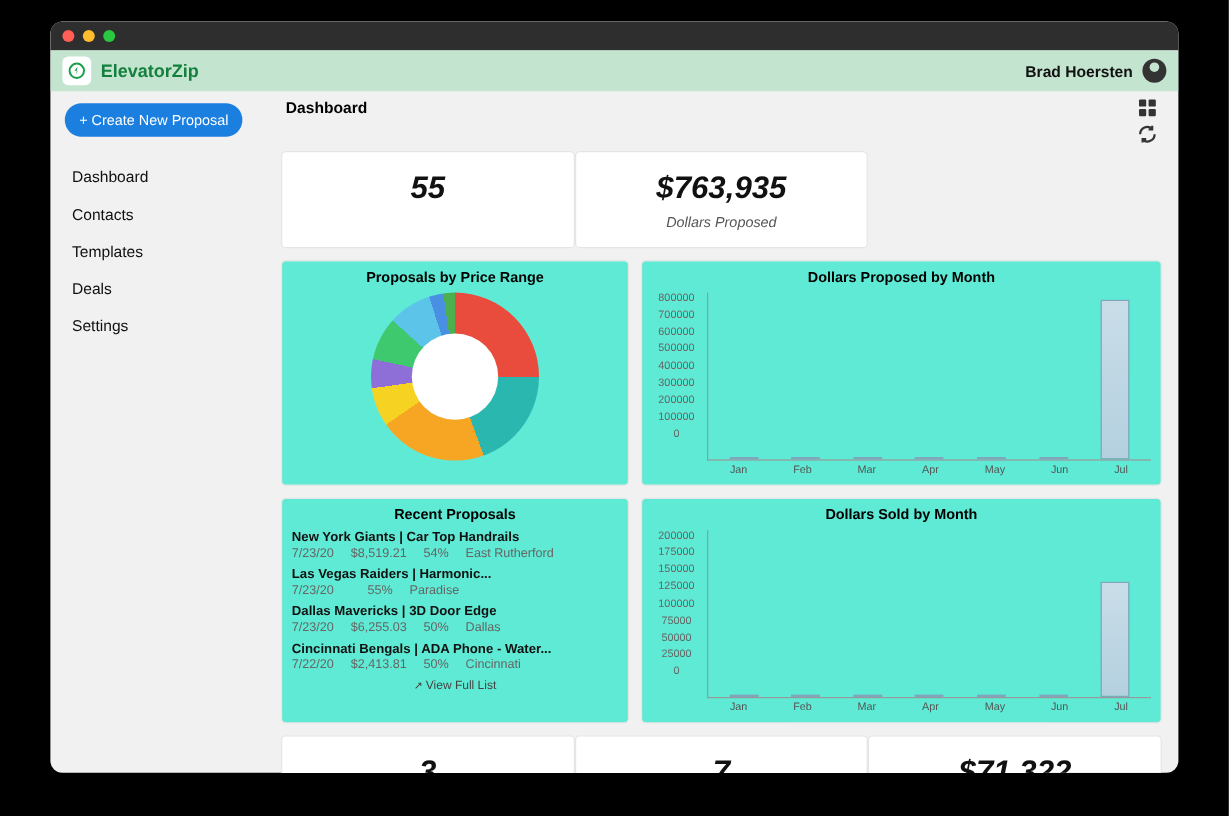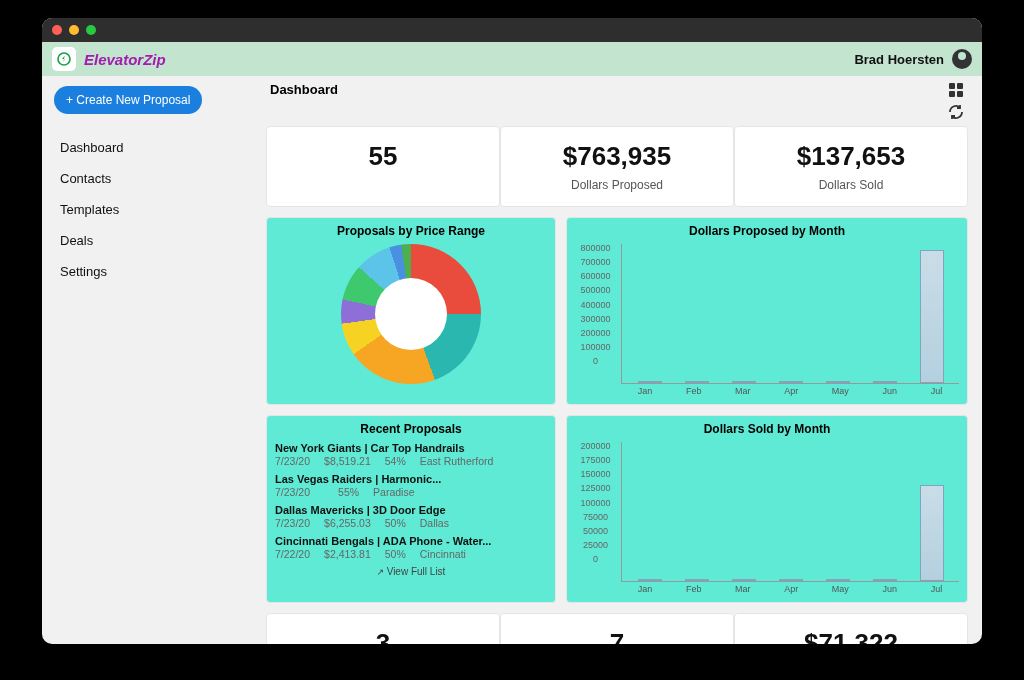--- a/index.html
+++ b/index.html
@@ -2,39 +2,39 @@
 <html><head>
 <meta charset="utf-8">
 <style>
   * { box-sizing: border-box; margin: 0; padding: 0; font-family: -apple-system, BlinkMacSystemFont, "Segoe UI", Arial, sans-serif; }
   body { background: #000; width: 1024px; height: 680px; overflow: hidden; }
   .frame { position: absolute; left: 42px; top: 18px; width: 940px; height: 626px; background: #f1f1f1; border-radius: 10px; overflow: hidden; box-shadow: 0 8px 30px rgba(0,0,0,.4); }
   .titlebar { height: 24px; background: #2e2e2e; display: flex; align-items: center; padding: 0 10px; gap: 7px; }
   .tdot { width: 10px; height: 10px; border-radius: 50%; }
   .td-r { background: #ff5f57; } .td-y { background: #febc2e; } .td-g { background: #28c840; }
   .topbar { height: 34px; background: #c3e4cf; display: flex; align-items: center; padding: 0 10px; justify-content: space-between; }
-  .brand { display:flex; align-items:center; gap:8px; font-weight:800; font-size:15px; color:#a21caf;font-style:italic; }
+  .brand { display:flex; align-items:center; gap:8px; font-weight:800; font-size:15px; color:#15803d; }
   .brand-logo { width:24px; height:24px; background:#fff; border-radius:5px; display:flex; align-items:center; justify-content:center; }
   .usercluster { display:flex; align-items:center; gap:8px; font-size:13px; font-weight:600; color:#111; }
   .avatar { width:20px; height:20px; border-radius:50%; background:#333; display:inline-block; position:relative; }
   .avatar::after { content:""; position:absolute; width:8px; height:8px; background:#c3e4cf; border-radius:50%; top:3px; left:6px; }
   .body { display:flex; height: calc(100% - 58px); }
-  .sidebar { width:224px; padding:10px 12px; }
+  .sidebar { width:192px; padding:10px 12px; }
   .cta { background:#1b7fe0; color:#fff; font-size:12px; padding:7px 12px; border-radius:14px; border:none; cursor:pointer; font-weight:500; }
   .nav { margin-top:18px; }
   .nav a { display:block; font-size:13px; color:#111; text-decoration:none; padding:8px 6px; }
   .main { flex:1; padding:6px 14px 14px 0; overflow:auto; }
   .mainhead { display:flex; justify-content:space-between; align-items:flex-start; padding:0 4px 6px 4px; }
   .mh-left h2 { font-size:13px; font-weight:800; }
   .period { margin-top:3px; display:flex; align-items:center; gap:8px; }
   .period select { font-size:11px; background:#e8e8e8; border:1px solid #ccc; border-radius:3px; padding:2px 4px; }
   .period span { font-size:11px; color:#333; }
   .mh-icons { display:flex; flex-direction:column; gap:6px; align-items:center; color:#333; }
   .iconbox { width:16px; height:16px; cursor:pointer; }
-  .cards { display:grid; grid-template-columns: 1fr 1fr 1fr; margin-bottom:10px; }
+  .cards { display:grid; grid-template-columns: 1fr 1fr 1fr; margin-bottom:10px;font-style:italic; }
   .card { background:#fff; border:1px solid #e5e5e5; border-radius:4px; padding:14px 8px; text-align:center; }
   .card .big { font-size:26px; font-weight:800; color:#111; }
   .card .lbl { font-size:12px; color:#555; margin-top:6px; }
   .row2 { display:grid; grid-template-columns: 290px 1fr; gap:10px; margin-bottom:10px; }
   .panel { background:#5eead4; border:1px solid #e5e5e5; border-radius:4px; padding:6px 8px 8px 8px; }
   .panel h3 { font-size:12px; font-weight:800; text-align:center; margin-bottom:6px; }
   .donut-wrap { display:flex; justify-content:center; }
   .donut { width:140px; height:140px; border-radius:50%; position:relative;
     background: conic-gradient(
       #e94b3c 0 90deg,
@@ -124,24 +124,20 @@
       </div>
 
       <div class="cards">
         <div class="card">
           <div class="big">55</div>
         </div>
         <div class="card">
           <div class="big">$763,935</div>
           <div class="lbl">Dollars Proposed</div>
         </div>
-        <div class="card">
-          <div class="big">$137,653</div>
-          <div class="lbl">Dollars Sold</div>
-        </div>
       </div>
 
       <div class="row2">
         <div class="panel">
           <h3>Proposals by Price Range</h3>
           <div class="donut-wrap">
               <div class="donut"></div>
             </div>
         </div>
         <div class="panel">

